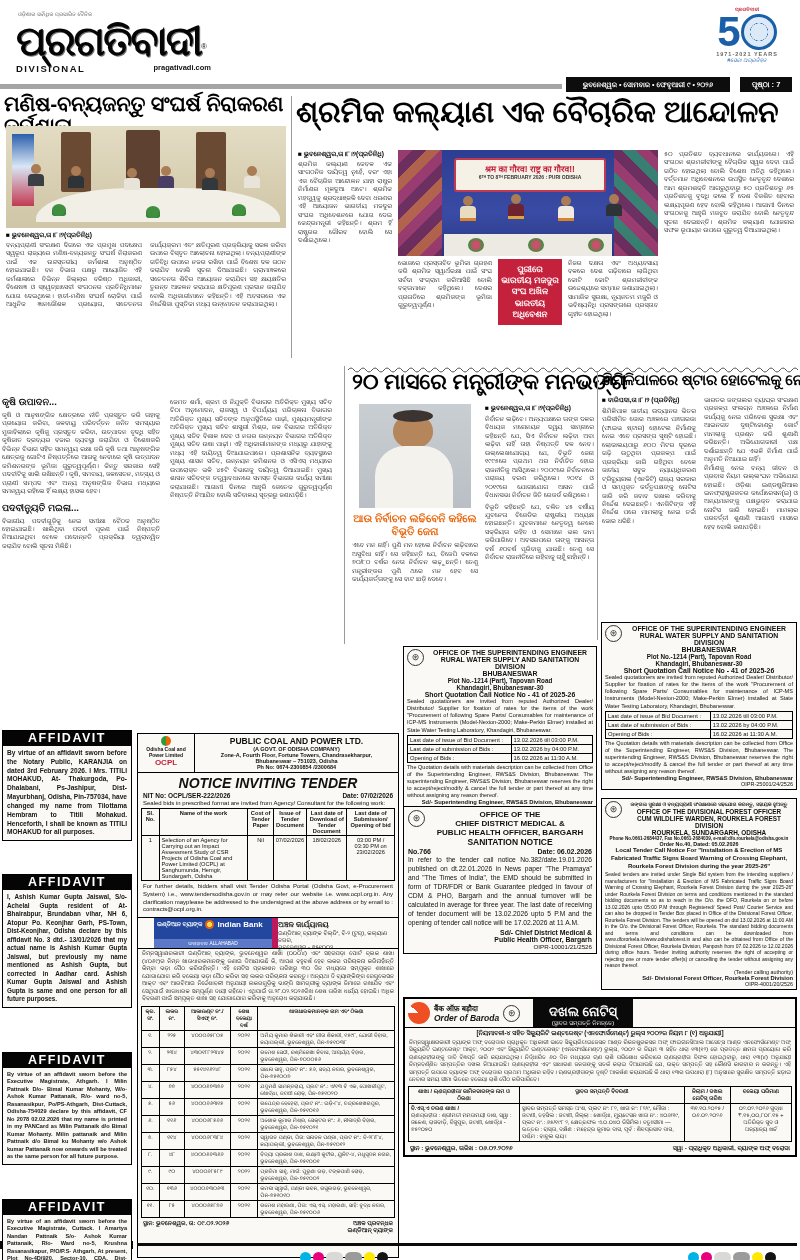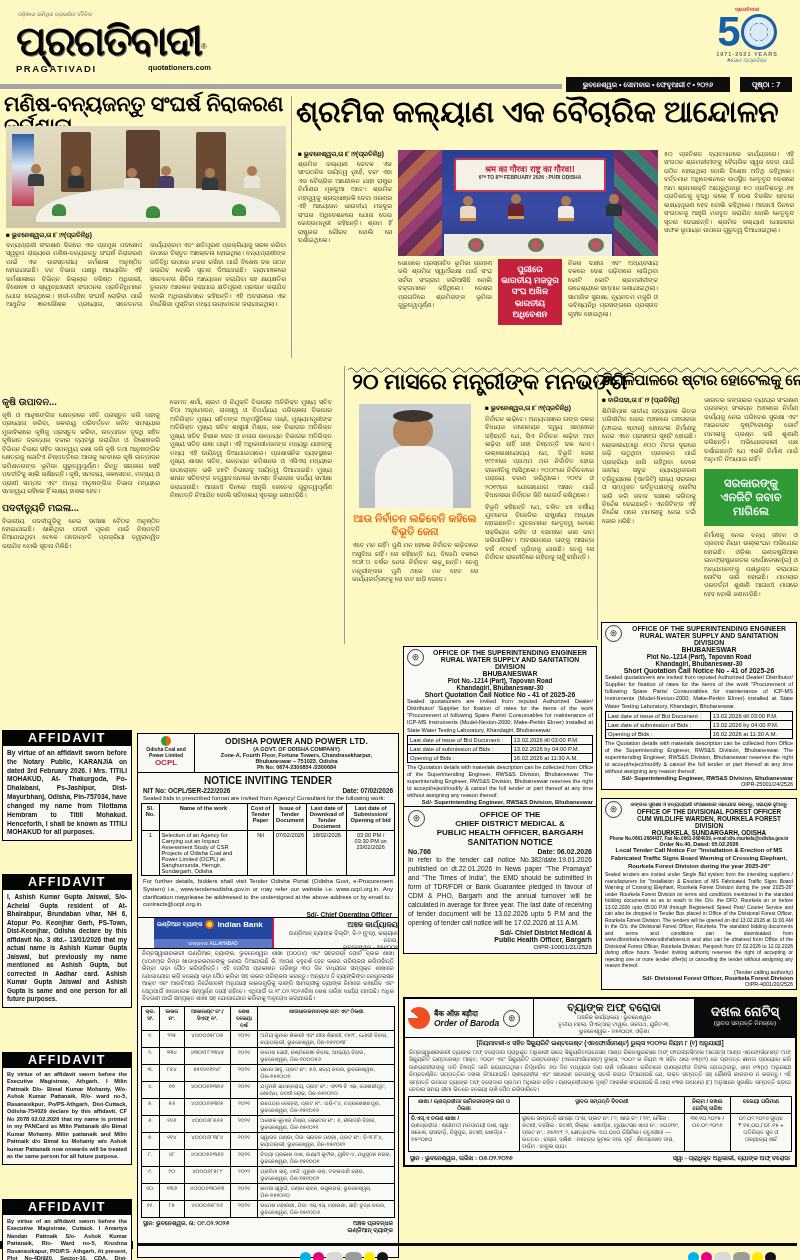--- a/index.html
+++ b/index.html
@@ -1,16 +1,16 @@
 <!DOCTYPE html>
 <html><head>
 <meta charset="utf-8">
 <style>
   html,body{margin:0;padding:0;background:#888;}
-  .page{position:relative;width:800px;height:1260px;background:#fef9c3;font-family:"Liberation Sans",sans-serif;color:#111;overflow:hidden;}
+  .page{position:relative;width:800px;height:1260px;background:#ffffff;font-family:"Liberation Sans",sans-serif;color:#111;overflow:hidden;}
   .abs{position:absolute;}
   .just{text-align:justify;text-justify:inter-word;}
   .bodytext{font-size:6.4px;line-height:1.32;color:#1c1c1c;text-align:justify;}
   .byline{font-size:6.6px;font-weight:bold;color:#000;}
   .headline{font-weight:800;color:#000;letter-spacing:-0.3px;}
   .vrule{position:absolute;width:1px;background:#9a9a9a;}
   .box{border:1px solid #000;background:#faf9f5;box-sizing:border-box;}
   .ctr{text-align:center;}
   table{border-collapse:collapse;width:100%;}
   td,th{border:0.7px solid #000;padding:1px 2px;vertical-align:top;}
@@ -28,22 +28,22 @@
 </style>
 </head>
 <body>
 
 <div class="page">
 
   <div class="abs" style="left:18px;top:11px;font-size:5.5px;color:#555;">ଓଡ଼ିଶାର ସର୍ବାଧିକ ପ୍ରସାରିତ ଦୈନିକ</div>
   <div class="abs" style="left:16px;top:18px;width:210px;">
     <span style="font-size:41px;font-weight:900;color:#050505;letter-spacing:-2px;text-shadow:1px 1px 0 #777;">ପ୍ରଗତିବାଦୀ</span><sup style="font-size:8px;">®</sup>
     <div style="display:flex;justify-content:space-between;width:195px;margin-top:-2px;">
-      <span style="font-size:9.5px;font-weight:bold;letter-spacing:1.5px;">PRAGATIVADI</span>
-      <span style="font-size:7.5px;font-weight:bold;">quotationers.com</span>
+      <span style="font-size:9.5px;font-weight:bold;letter-spacing:1.5px;">DIVISIONAL</span>
+      <span style="font-size:7.5px;font-weight:bold;">pragativadi.com</span>
     </div>
   </div>
   <div class="abs" style="left:702px;top:6px;width:90px;text-align:center;">
     <div style="font-size:5px;color:#c4213c;font-weight:bold;">ପ୍ରଗତିବାଦୀ</div>
     <div style="display:flex;align-items:center;justify-content:center;">
       <span style="font-size:42px;font-weight:900;color:#1a5fa8;line-height:0.9;">5</span>
       <span style="width:30px;height:30px;border-radius:50%;border:3px solid #1a5fa8;display:inline-block;background:radial-gradient(circle at 50% 50%, #dce9f7 40%, #1a5fa8 42%, #dce9f7 44%);"></span>
     </div>
     <div style="font-size:5.5px;color:#666;font-weight:bold;letter-spacing:1px;"><span>1971-2021</span> <span>YEARS</span></div>
     <div style="font-size:5.5px;color:#1a5fa8;font-style:italic;">#ସେବା ଅପ୍ରତିହତ</div>
@@ -174,21 +174,20 @@
   <div class="vrule" style="left:597px;top:372px;height:268px;"></div>
 
   <div class="abs headline" style="left:602px;top:371px;width:196px;font-size:15px;white-space:nowrap;">ଶିମିଳିପାଳରେ ଷ୍ଟାର ହୋଟେଲକୁ ନୋଟିସ</div>
   <div class="abs" style="left:602px;top:396px;width:196px;height:248px;display:flex;gap:8px;">
     <div style="width:94px;">
       <div class="byline">■ ବାରିପଦା,ତା।୮।୨ (ପ୍ରତିନିଧି)</div>
       <div class="bodytext" style="margin-top:3px;">ଶିମିଳିପାଳ ଜାତୀୟ ଉଦ୍ୟାନର ଭିତର ପରିସୀମିତ କୋର ଅଞ୍ଚଳରେ ପଞ୍ଚତାରକା (ଫାଇଭ ଷ୍ଟାର) ହୋଟେଲ ନିର୍ମାଣକୁ ନେଇ ଏବେ ପ୍ରସଙ୍ଗ ସୃଷ୍ଟି ହୋଇଛି। ଲୋକାଲୟଠାରୁ ୬୦୦ ମିଟର ଦୂରରେ ଗଢ଼ି ଉଠୁଥିବା ପ୍ରକଳ୍ପ ପାଇଁ ପ୍ରକ୍ରିୟା ଜାରି ରହିଥିବା ବେଳେ ଜାତୀୟ ସବୁଜ ନ୍ୟାୟାଧିକରଣ ଟ୍ରିବ୍ୟୁନାଲ (ଏନଜିଟି) ରାଜ୍ୟ ସରକାର ଓ ସମ୍ପୃକ୍ତ କର୍ତ୍ତୃପକ୍ଷଙ୍କୁ ନୋଟିସ ଜାରି କରି ଜବାବ ଦାଖଲ କରିବାକୁ ନିର୍ଦ୍ଦେଶ ଦେଇଛନ୍ତି। ଏନଜିଟିଙ୍କ ଏହି ନିର୍ଦ୍ଦେଶ ପରେ ମାମଲାକୁ ନେଇ ଚର୍ଚ୍ଚା ଜୋର ଧରିଛି।</div>
     </div>
     <div style="flex:1;">
       <div class="bodytext">ଭାରତର ଜଙ୍ଗଲର ବ୍ୟାଘ୍ର ସଂରକ୍ଷଣ ପ୍ରକଳ୍ପ ସଂଲଗ୍ନ ଅଞ୍ଚଳରେ ନିର୍ମାଣ କାର୍ଯ୍ୟକୁ ନେଇ ପରିବେଶ ସୁରକ୍ଷା ଏବଂ ଆଇନଗତ ଦୃଷ୍ଟିକୋଣରୁ କୋର୍ଟ ମାମଲାକୁ ପ୍ରଶ୍ନ କରି ଶୁଣାଣି କରିଛନ୍ତି। ଅଭିଯୋଗକାରୀ ପକ୍ଷ ଦର୍ଶାଇଛନ୍ତି ଯେ ଏଭଳି ନିର୍ମାଣ ପାଇଁ ଅ‌ନୁମତି ନିଆଯାଇ ନାହିଁ।</div>
-      <div class="greenbox" style="margin:5px 0;">ସରକାରଙ୍କୁ ଏନଜିଟି ଜବାବ ମାଗିଲେ</div>
       <div class="bodytext">ନିର୍ମାଣକୁ ନେଇ ବନ୍ୟ ଜୀବନ ଓ ପ୍ରବାସ ନିୟମ ଉଲ୍ଲଂଘନ ଅଭିଯୋଗ ହୋଇଛି। ଓଡ଼ିଶା ଇଣ୍ଡଷ୍ଟ୍ରିଆଲ ଇନଫ୍ରାଷ୍ଟ୍ରକଚର କର୍ପୋରେସନ(ଇ) ଓ ଅନ୍ୟମାନଙ୍କୁ ପକ୍ଷଭୁକ୍ତ କରାଯାଇ ନୋଟିସ ଜାରି ହୋଇଛି। ମାମଲାର ପରବର୍ତ୍ତୀ ଶୁଣାଣି ଆଗାମୀ ମାସରେ ହେବ ବୋଲି ଜଣାପଡ଼ିଛି।</div>
     </div>
   </div>
 
   <div class="abs box" style="left:2px;top:730px;width:130px;">
     <div class="aff-head">AFFIDAVIT</div>
     <div class="aff-body" style="font-size: 6.6px;">By virtue of an affidavit sworn before the Notary Public, KARANJIA on dated 3rd February 2026. I Mrs. TITILI MOHAKUD, At- Thakurgoda, Po- Dhalabani, Ps-Jashipur, Dist- Mayurbhanj, Odisha, Pin-757034, have changed my name from Tilottama Hembram to Titili Mohakud. Henceforth, I shall be known as TITILI MOHAKUD for all purposes.</div>
   </div>
   <div class="abs box" style="left:2px;top:874px;width:130px;">
     <div class="aff-head">AFFIDAVIT</div>
@@ -200,28 +199,28 @@
   </div>
 
   <div class="abs box" style="left:137px;top:733px;width:262px;border-width:1.5px;">
     <div style="display:flex;border-bottom:1px solid #000;">
       <div style="width:52px;border-right:1px solid #000;padding:2px;text-align:center;">
         <div style="width:10px;height:10px;margin:0 auto;background:conic-gradient(#e8650a 0 50%,#2e9b37 50% 100%);border-radius:50%;"></div>
         <div style="font-size:5px;font-weight:bold;line-height:1.2;">Odisha Coal and Power Limited</div>
         <div style="font-size:8px;font-weight:900;color:#c4213c;">OCPL</div>
       </div>
       <div style="flex:1;text-align:center;padding:2px;">
-        <div style="font-size:8.5px;font-weight:900;">ODISHA POWER AND POWER LTD.</div>
+        <div style="font-size:8.5px;font-weight:900;">PUBLIC COAL AND POWER LTD.</div>
         <div style="font-size:5.5px;font-weight:bold;">(A GOVT. OF ODISHA COMPANY)</div>
         <div style="font-size:5.5px;font-weight:bold;">Zone-A, Fourth Floor, Fortune Towers, Chandrasekharpur,</div>
         <div style="font-size:5.5px;font-weight:bold;">Bhubaneswar – 751023, Odisha</div>
         <div style="font-size:5.5px;font-weight:bold;">Ph No: 0674-2300854 /2300684</div>
       </div>
     </div>
-    <div class="ctr" style="font-size:10px;font-weight:900;padding:2px 0 1px;">NOTICE INVITING TENDER</div>
+    <div class="ctr" style="font-size:14px;font-weight:900;padding:2px 0 1px;font-style:italic;">NOTICE INVITING TENDER</div>
     <div style="display:flex;justify-content:space-between;padding:0 5px;font-size:6.5px;font-weight:bold;">
       <span>NIT No: OCPL/SER-222/2026</span>
       <span>Date: 07/02/2026</span>
     </div>
     <div style="padding:1px 5px;font-size:6px;">Sealed bids in prescribed format are invited from Agency/ Consultant for the following work:</div>
     <table style="margin:1px 3px;width:calc(100% - 6px);font-size:5.7px;">
       <tbody>
           <tr>
         <th style="width:7%;">Sl. No.</th>
         <th style="width:36%;">Name of the work</th>
@@ -247,21 +246,21 @@
   <div class="abs box" style="left:137px;top:917px;width:262px;height:341px;border-width:1.5px;overflow:hidden;">
     <div style="display:flex;height:30px;border-bottom:1px solid #000;padding-left:16px;">
       <div style="width:118px;background:#23479e;position:relative;">
         <div style="display:flex;align-items:center;gap:3px;padding:2px 3px;">
           <span style="font-size:6px;color:#fff;font-weight:bold;">ଇଣ୍ଡିଆନ ବ୍ୟାଙ୍କ</span>
           <span style="width:9px;height:9px;border-radius:50%;background:radial-gradient(circle,#ffd84d 40%,#e8650a 42%);"></span>
           <span style="font-size:8px;color:#fff;font-weight:900;">Indian Bank</span>
         </div>
         <div style="position:absolute;left:0;bottom:0;width:100%;height:9px;background:#5b79c7;color:#fff;font-size:4.8px;text-align:center;line-height:9px;">ଇଲାହାବାଦ  ALLAHABAD</div>
       </div>
-      <div style="flex:1;text-align:right;padding-top:2px;border-left:2px solid #be185d;">
+      <div style="flex:1;text-align:left;padding-top:2px;border-left:6px solid #be185d;">
         <div style="font-size:7.5px;font-weight:900;">ଅଞ୍ଚଳ କାର୍ଯ୍ୟାଳୟ</div>
         <div style="font-size:5.8px;">ଇଣ୍ଡିଆନ୍ ବ୍ୟାଙ୍କ ବିଲ୍ଡିଂ, ବି-୨ (ଟୁର୍), କଲ୍ୟାଣ ନଗର,</div>
         <div style="font-size:5.8px;">ଭୁବନେଶ୍ୱର - ୭୫୧୦୦୨</div>
       </div>
     </div>
     <div class="just" style="padding:1px 4px;font-size:5.8px;line-height:1.3;">ନିମ୍ନସ୍ୱାକ୍ଷରକାରୀ ଇଣ୍ଡିଆନ୍ ବ୍ୟାଙ୍କ, ଭୁବନେଶ୍ୱର ଶାଖା (୦୦୦୪) ଏବଂ ସହରପଡ଼ା ପୋର୍ଟ ବ୍ଲକ ଶାଖା (୪୦୬୯)ର ନିମ୍ନ ଖାତାଧାରକମାନଙ୍କୁ ଜଣାଇ ଦିଆଯାଉଛି କି, ଆପଣ ବହୁବର୍ଷ ହେବ ଲକର ପରିଚାଳନା କରିନାହାଁନ୍ତି କିମ୍ବା ଭଡ଼ା ପୈଠ କରିନାହାଁନ୍ତି। ଏହି ନୋଟିସ ପ୍ରକାଶନ ତାରିଖରୁ ୩୦ ଦିନ ମଧ୍ୟରେ ସମ୍ପୃକ୍ତ ଶାଖାରେ ଯୋଗାଯୋଗ କରି ବକେୟା ଭଡ଼ା ପୈଠ କରିବା ସହ ଲକର ପରିଚାଳନା କରନ୍ତୁ। ଅନ୍ୟଥା ଦି ବ୍ୟାଙ୍କିଙ୍ଗ ରେଗୁଲେସନ ଆକ୍ଟ ଏବଂ ଆରବିଆଇ ନିର୍ଦ୍ଦେଶାବଳୀ ଅନୁଯାୟୀ ଲକରଗୁଡ଼ିକୁ ଭାଙ୍ଗି ସାମଗ୍ରୀକୁ ବ୍ୟାଙ୍କ ଜିମାରେ ରଖାଯିବ ଏବଂ ସେଥିପାଇଁ ଖାତାଧାରକ ସମ୍ପୂର୍ଣ୍ଣ ଦାୟୀ ରହିବେ। ଏଥିପାଇଁ ତା.୨୮.୦୨.୨୦୨୬ରିଖ ଶେଷ ତାରିଖ ଧାର୍ଯ୍ୟ ହୋଇଛି। ଅଧିକ ବିବରଣୀ ପାଇଁ ସମ୍ପୃକ୍ତ ଶାଖା ସହ ଯୋଗାଯୋଗ କରିବାକୁ ଅନୁରୋଧ କରାଯାଉଛି।</div>
     <table style="margin:2px 3px;width:calc(100% - 6px);font-size:5.4px;">
       <thead>
         <tr>
           <th style="width:7%;">କ୍ର. ସଂ.</th>
@@ -471,26 +470,20 @@
 
   <div class="abs box" style="left:403px;top:997px;width:394px;border-width:2px;">
     <div style="display:flex;border-bottom:1px solid #000;align-items:stretch;">
       <div style="width:122px;display:flex;align-items:center;gap:4px;padding:3px;">
         <span style="width:22px;height:22px;border-radius:50%;background:conic-gradient(#f04e23 0 270deg,#fff 270deg 310deg,#f04e23 310deg);flex:0 0 auto;"></span>
         <span>
           <span style="display:block;font-size:7.5px;font-weight:900;">बैंक ऑफ़ बड़ौदा</span>
           <span style="display:block;font-size:8.5px;font-weight:900;font-style:italic;">Order of Baroda</span>
         </span>
         <span class="emblem">⊛</span>
-      </div>
-      <div style="flex:1;text-align:center;padding:2px;border-left:1px solid #000;border-right:1px solid #000;">
-        <div style="font-size:11px;font-weight:900;">ବ୍ୟାଙ୍କ ଅଫ୍ ବରୋଦା</div>
-        <div style="font-size:5.6px;">ଅଞ୍ଚଳିକ କାର୍ଯ୍ୟାଳୟ : ଭୁବନେଶ୍ୱର</div>
-        <div style="font-size:5.6px;">ତୃତୀୟ ମହଲା, ପିଏନ୍ଆର୍ ଟାୱାର, ଜନପଥ, ୟୁନିଟ-୩,</div>
-        <div style="font-size:5.6px;">ଭୁବନେଶ୍ୱର - ୭୫୧୦୦୧, ଓଡ଼ିଶା</div>
       </div>
       <div style="width:100px;background:#0a0a0a;color:#fff;text-align:center;padding-top:5px;">
         <div style="font-size:13px;font-weight:900;">ଦଖଲ ନୋଟିସ୍</div>
         <div style="font-size:6px;">(ସ୍ଥାବର ସମ୍ପତ୍ତି ନିମନ୍ତେ)</div>
       </div>
     </div>
     <div class="ctr" style="font-size:6.3px;font-weight:bold;padding:1px 0;">[ନିୟମାବଳୀ-୪ ସହିତ ସିକ୍ୟୁରିଟି ଇଣ୍ଟରେଷ୍ଟ (ଏନଫୋର୍ସମେଣ୍ଟ) ରୁଲ୍ସ ୨୦୦୨ର ନିୟମ ୮ (୧) ଅନୁଯାୟୀ]</div>
     <div class="just" style="padding:1px 4px;font-size:5.7px;line-height:1.3;">ନିମ୍ନସ୍ୱାକ୍ଷରକାରୀ ବ୍ୟାଙ୍କ ଅଫ୍ ବରୋଦାର ପ୍ରାଧିକୃତ ଅଧିକାରୀ ଭାବେ ସିକ୍ୟୁରିଟାଇଜେସନ ଆଣ୍ଡ ରିକନଷ୍ଟ୍ରକସନ ଅଫ୍ ଫାଇନାନସିଆଲ ଆସେଟ୍ସ ଆଣ୍ଡ ଏନଫୋର୍ସମେଣ୍ଟ ଅଫ୍ ସିକ୍ୟୁରିଟି ଇଣ୍ଟରେଷ୍ଟ ଆକ୍ଟ, ୨୦୦୨ ଏବଂ ସିକ୍ୟୁରିଟି ଇଣ୍ଟରେଷ୍ଟ (ଏନଫୋର୍ସମେଣ୍ଟ) ରୁଲ୍ସ, ୨୦୦୨ ର ନିୟମ ୩ ସହିତ ଧାରା ୧୩(୧୨) ରେ ପ୍ରଦତ୍ତ କ୍ଷମତା ପ୍ରୟୋଗ କରି ଋଣଗ୍ରହୀତାଙ୍କୁ ଦାବି ବିଜ୍ଞପ୍ତି ଜାରି କରାଯାଇଥିଲା। ନିର୍ଦ୍ଧାରିତ ୬୦ ଦିନ ମଧ୍ୟରେ ଋଣ ରାଶି ପରିଶୋଧ କରିବାରେ ଋଣଗ୍ରହୀତା ବିଫଳ ହୋଇଥିବାରୁ, ଧାରା ୧୩(୪) ଅନୁଯାୟୀ ନିମ୍ନବର୍ଣ୍ଣିତ ସମ୍ପତ୍ତିର ଦଖଲ ନିଆଯାଇଛି। ଋଣଗ୍ରହୀତା ଏବଂ ସାଧାରଣ ଜନତାଙ୍କୁ ସତର୍କ କରାଇ ଦିଆଯାଉଛି ଯେ, ଉକ୍ତ ସମ୍ପତ୍ତି ସହ କୌଣସି କାରବାର ନ କରନ୍ତୁ। ଏହି ସମ୍ପତ୍ତି ଉପରେ ବ୍ୟାଙ୍କ ଅଫ୍ ବରୋଦାର ପ୍ରଥମ ଅଧିକାର ରହିବ। ଋଣଗ୍ରହୀତାଙ୍କ ଦୃଷ୍ଟି ଆକର୍ଷଣ କରାଯାଉଛି କି ଧାରା ୧୩ର ଉପଧାରା (୮) ଅନୁସାରେ ସୁରକ୍ଷିତ ସମ୍ପତ୍ତି ଛଡ଼ାଇ ନେବାର ସମୟ ସୀମା ଭିତରେ ବକେୟା ରାଶି ପୈଠ କରିପାରିବେ।</div>
     <table style="margin:2px 3px;width:calc(100% - 6px);font-size:5.6px;">
       <tbody>

